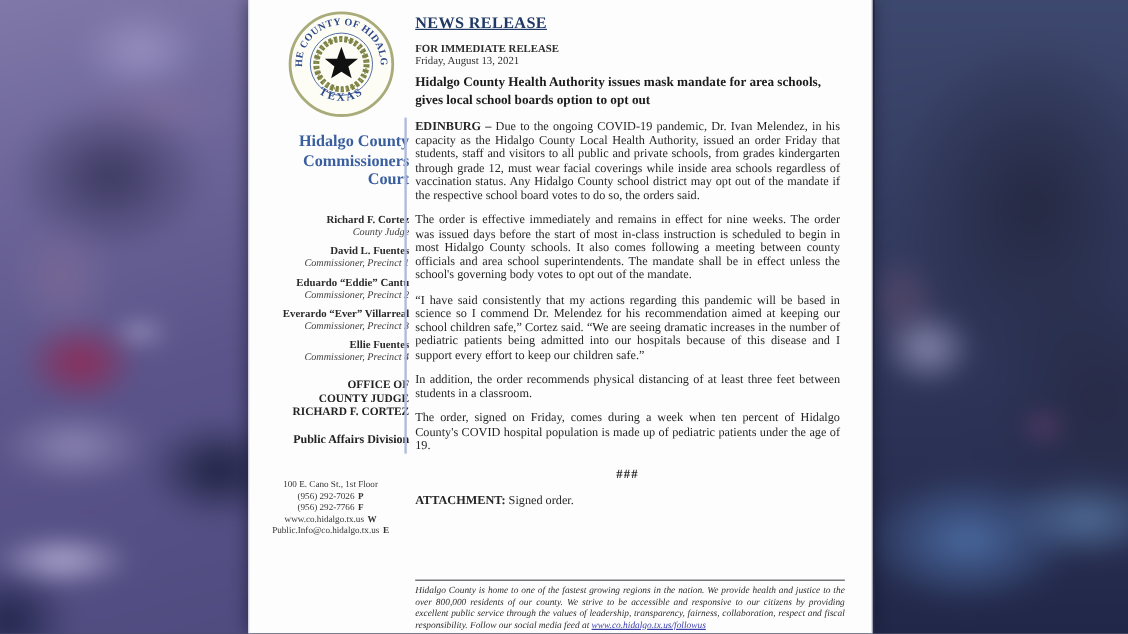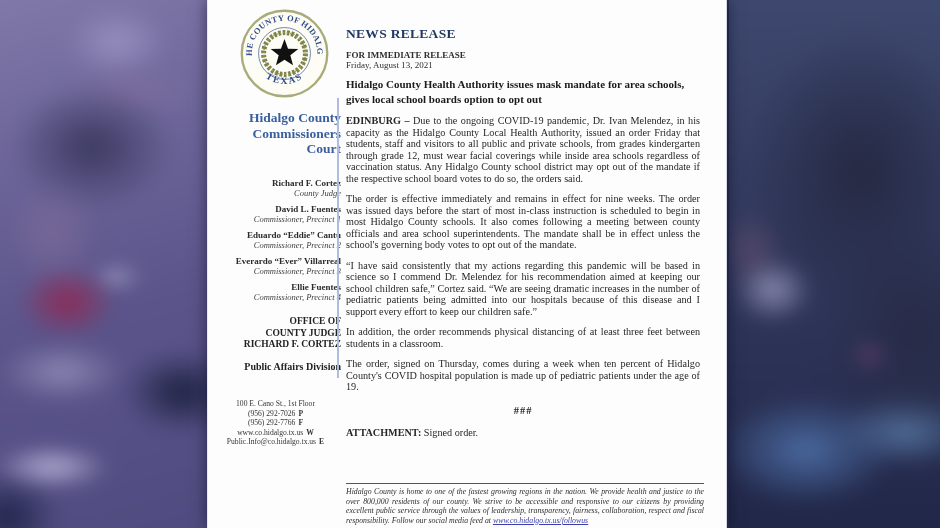--- a/index.html
+++ b/index.html
@@ -58,22 +58,22 @@
               font-size:10px; font-weight:bold; color:#222; }
   .contact { position:absolute; left:2px; top:399px; width:131px; text-align:center;
              font-size:7.6px; line-height:9.6px; color:#333; }
   .contact b { margin-left:3px; }
 
   
   .divider { position:absolute; left:129px; top:98px; width:2px; height:280px; background:#b0bcdc; }
 
   
   .main { position:absolute; left:138px; top:0; width:354px; }
-  .kicker { margin-top:26px; font-size:13.5px; font-weight:bold; color:#1f3864;
-            letter-spacing:.3px; }
+  .kicker { margin-top:11px; font-size:13.5px; font-weight:bold; color:#1f3864;
+            text-decoration:underline; letter-spacing:.3px; }
   .imm { margin-top:8px; font-size:9px; font-weight:bold; color:#2e2e2e; line-height:10px; }
   .date { font-size:9px; color:#2e2e2e; line-height:10px; }
   .headline { margin-top:7px; font-size:11px; font-weight:bold; color:#1b1b1b; line-height:14.5px; }
   .body-p { margin-top:9px; font-size:10.2px; line-height:11.5px; text-align:justify; color:#262626; }
   .dateline { font-weight:bold; }
   .endmark { margin-top:12px; text-align:center; font-size:10.5px; font-weight:bold; letter-spacing:1px; }
   .attachment { margin-top:11px; font-size:10.2px; }
 
   
   .footer { position:absolute; left:138px; top:483px; width:358px; }
@@ -163,21 +163,21 @@
       <div class="imm">FOR IMMEDIATE RELEASE</div>
       <div class="date">Friday, August 13, 2021</div>
       <h2 class="headline">Hidalgo County Health Authority issues mask mandate for area schools, gives local school boards option to opt out</h2>
 
       <p class="body-p"><b class="dateline">EDINBURG –</b> <span>Due to the ongoing COVID-19 pandemic, Dr. Ivan Melendez, in his capacity as the Hidalgo County Local Health Authority, issued an order Friday that students, staff and visitors to all public and private schools, from grades kindergarten through grade 12, must wear facial coverings while inside area schools regardless of vaccination status. Any Hidalgo County school district may opt out of the mandate if the respective school board votes to do so, the orders said.</span></p>
 
       <div id="paras">
           <p class="body-p">The order is effective immediately and remains in effect for nine weeks. The order was issued days before the start of most in-class instruction is scheduled to begin in most Hidalgo County schools. It also comes following a meeting between county officials and area school superintendents. The mandate shall be in effect unless the school's governing body votes to opt out of the mandate.</p>
           <p class="body-p">“I have said consistently that my actions regarding this pandemic will be based in science so I commend Dr. Melendez for his recommendation aimed at keeping our school children safe,” Cortez said. “We are seeing dramatic increases in the number of pediatric patients being admitted into our hospitals because of this disease and I support every effort to keep our children safe.”</p>
           <p class="body-p">In addition, the order recommends physical distancing of at least three feet between students in a classroom.</p>
-          <p class="body-p">The order, signed on Thursday, comes during a week when ten percent of Hidalgo County's COVID hospital population is made up of pediatric patients under the age of 19.</p>
+          <p class="body-p">The order, signed on Friday, comes during a week when ten percent of Hidalgo County's COVID hospital population is made up of pediatric patients under the age of 19.</p>
         </div>
 
       <div class="endmark">###</div>
 
       <p class="attachment"><b>ATTACHMENT:</b> <span>Signed order.</span></p>
     </main>
 
     <footer class="footer">
       <div class="footer-rule"></div>
       <p class="footer-text"><span>Hidalgo County is home to one of the fastest growing regions in the nation. We provide health and justice to the over 800,000 residents of our county. We strive to be accessible and responsive to our citizens by providing excellent public service through the values of leadership, transparency, fairness, collaboration, respect and fiscal responsibility. Follow our social media feed at </span><a class="footer-link">www.co.hidalgo.tx.us/followus</a></p>

